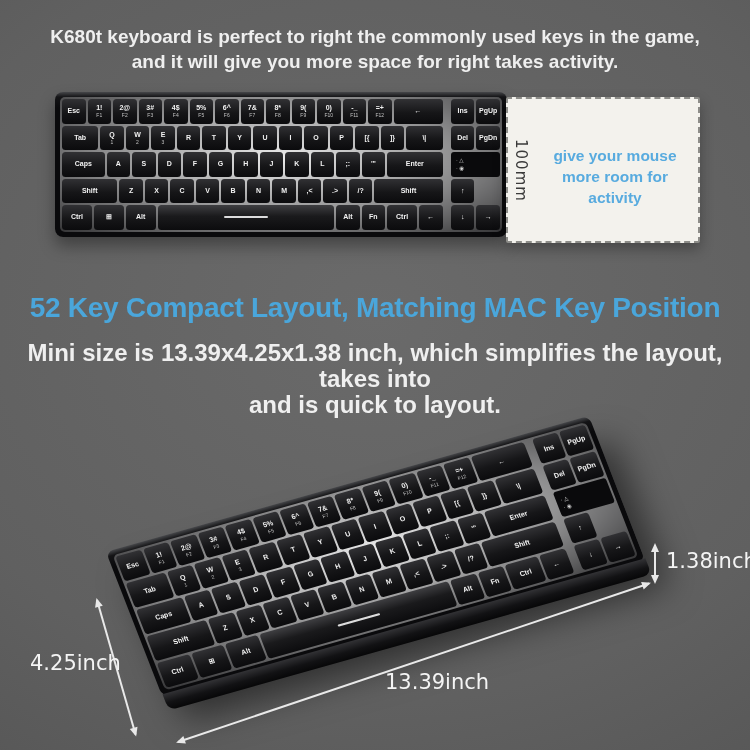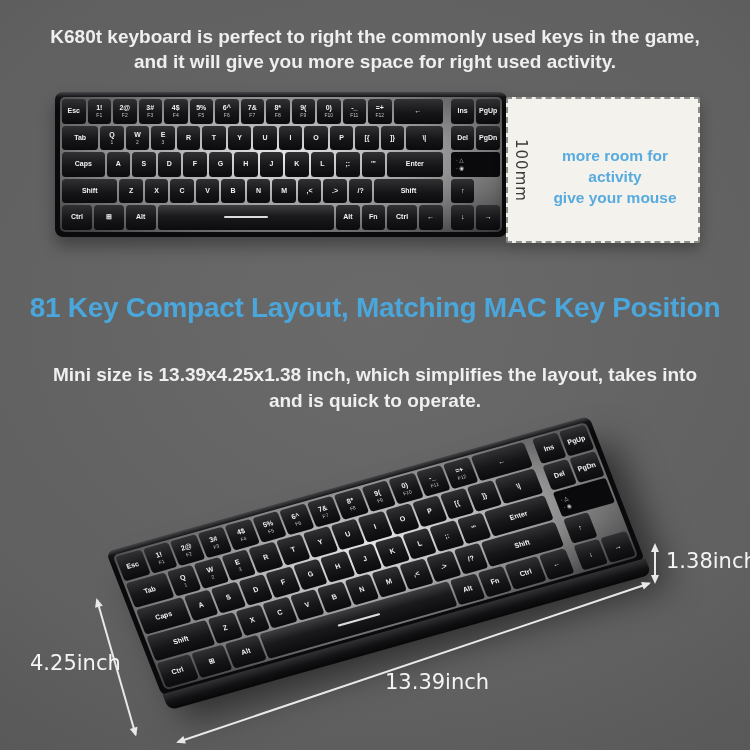--- a/index.html
+++ b/index.html
@@ -6,21 +6,21 @@
   body{
     position:relative;width:750px;height:750px;overflow:hidden;
     font-family:"Liberation Sans",sans-serif;
     background:radial-gradient(140% 115% at 50% 42%, #6a6a6a 0%, #606060 45%, #545454 72%, #404040 100%);
   }
   
   .caption{position:absolute;left:0;width:750px;text-align:center;color:#efefef;font-weight:bold;}
   .top-caption{top:24px;font-size:19px;line-height:25px;}
   .feature-heading{position:absolute;left:0;top:292px;width:750px;text-align:center;
     font-size:28px;font-weight:bold;letter-spacing:-0.3px;color:var(--heading-blue,#4aa6db);}
-  .body-text{top:362px;font-size:19px;line-height:26px;}
+  .body-text{top:340px;font-size:24px;line-height:26px;}
   
   .card{position:absolute;left:506px;top:97px;width:190px;height:142px;
     background:var(--card-bg,#f3f2ed);border:2px dashed #8d8d89;border-radius:2px;
     box-shadow:0 6px 14px rgba(0,0,0,.30);z-index:3;}
   .card-side-label{position:absolute;left:4px;top:28px;height:86px;
     writing-mode:vertical-rl;text-align:center;
     font-size:15px;letter-spacing:1px;color:#3a3a3a;font-family:"DejaVu Sans",sans-serif;}
   .card-msg{position:absolute;left:28px;top:46px;width:158px;text-align:center;
     color:var(--card-blue,#58abdf);font-size:15.5px;line-height:21px;font-weight:bold;}
   
@@ -66,21 +66,21 @@
     font-family:"DejaVu Sans",sans-serif;}
   .label-width{left:385px;top:670px;}
   .label-depth{left:30px;top:651px;}
   .label-height{left:666px;top:549px;}
 </style>
 </head>
 <body>
 
 <div class="caption top-caption">
   <div>K680t keyboard is perfect to right the commonly used keys in the game,</div>
-  <div>and it will give you more space for right used activity.</div>
+  <div>and it will give you more space for right takes activity.</div>
 </div>
 
 <div class="kb kb-top">
   <div class="plate"></div>
 <div class="kb-row">
       <div class="kb-key" style="--w: 1;">
         <span class="kl">Esc</span>
       </div>
       <div class="kb-key" style="--w: 1;">
         <span class="kl">1!</span>
@@ -315,30 +315,30 @@
       </div>
       <div class="kb-key" style="--w: 1;">
         <span class="kl">→</span>
       </div>
     </div>
   </div>
 
 <div class="card">
   <div class="card-side-label">100mm</div>
   <div class="card-msg">
+    <div>give your mouse</div>
     <div>more room for activity</div>
-    <div>give your mouse</div>
   </div>
 </div>
 
-<div class="feature-heading">81 Key Compact Layout, Matching MAC Key Position</div>
+<div class="feature-heading">52 Key Compact Layout, Matching MAC Key Position</div>
 
 <div class="caption body-text">
   <div>Mini size is  13.39x4.25x1.38 inch, which simplifies the layout, takes into</div>
-  <div>and is quick to operate.</div>
+  <div>and is quick to layout.</div>
 </div>
 
 <div class="kb kb-bottom">
   <div class="plate"></div>
 <div class="kb-row">
       <div class="kb-key" style="--w: 1;">
         <span class="kl">Esc</span>
       </div>
       <div class="kb-key" style="--w: 1;">
         <span class="kl">1!</span>

